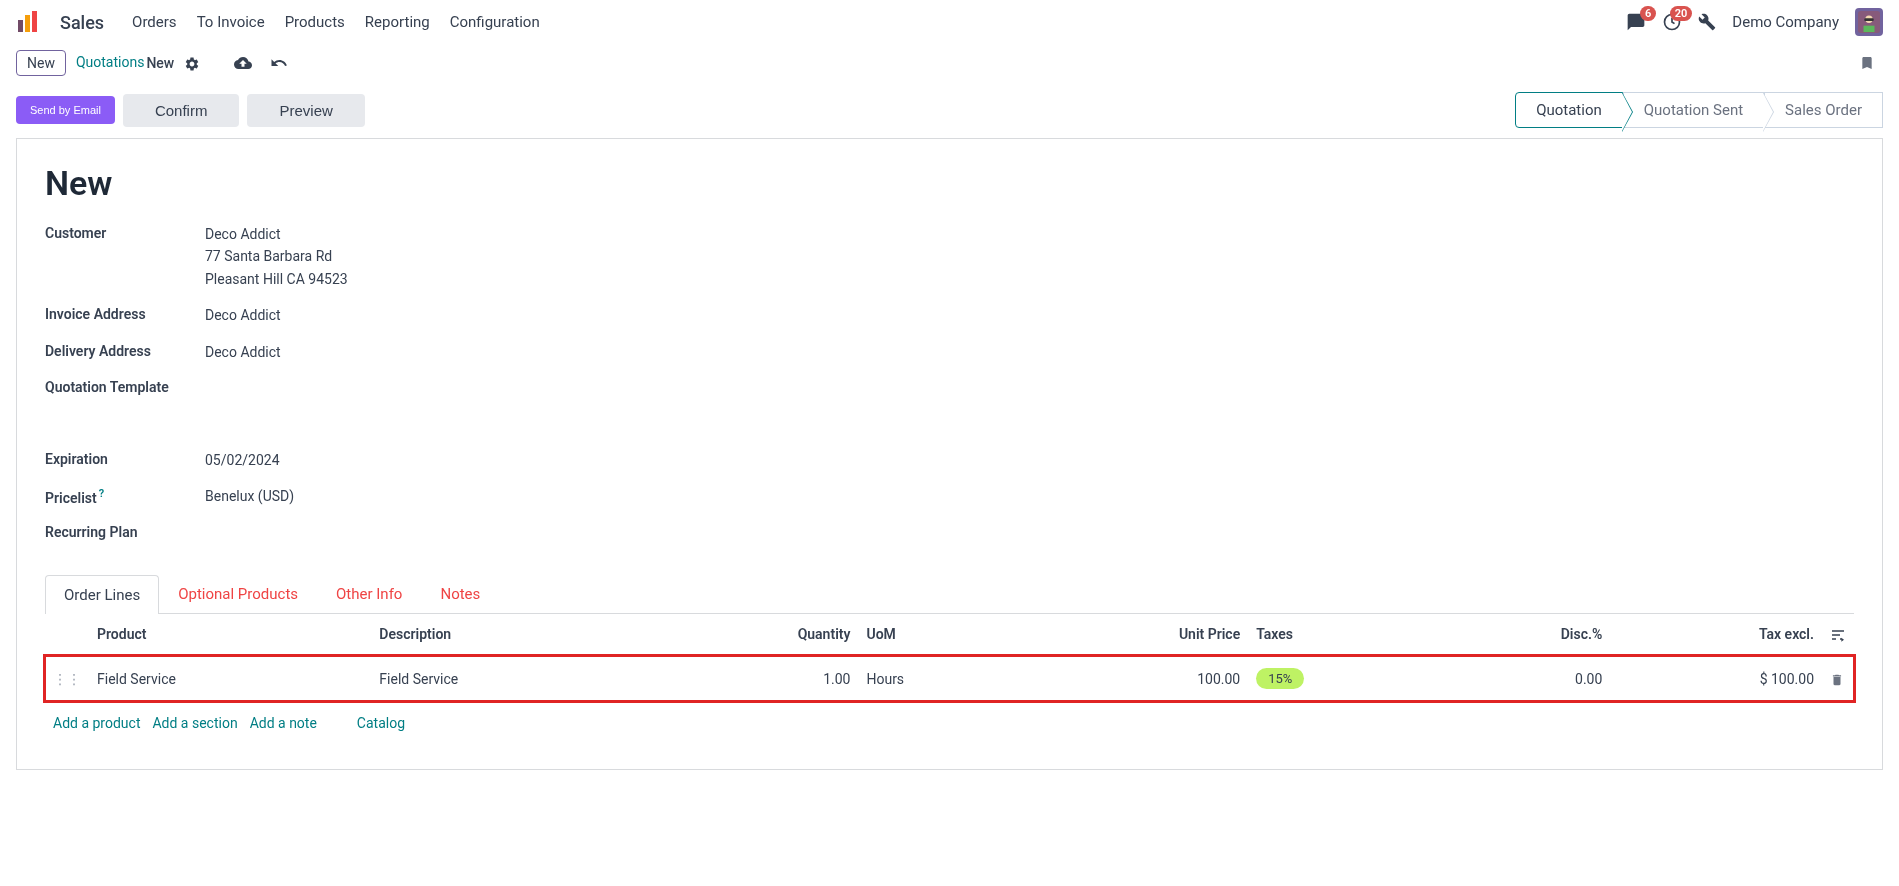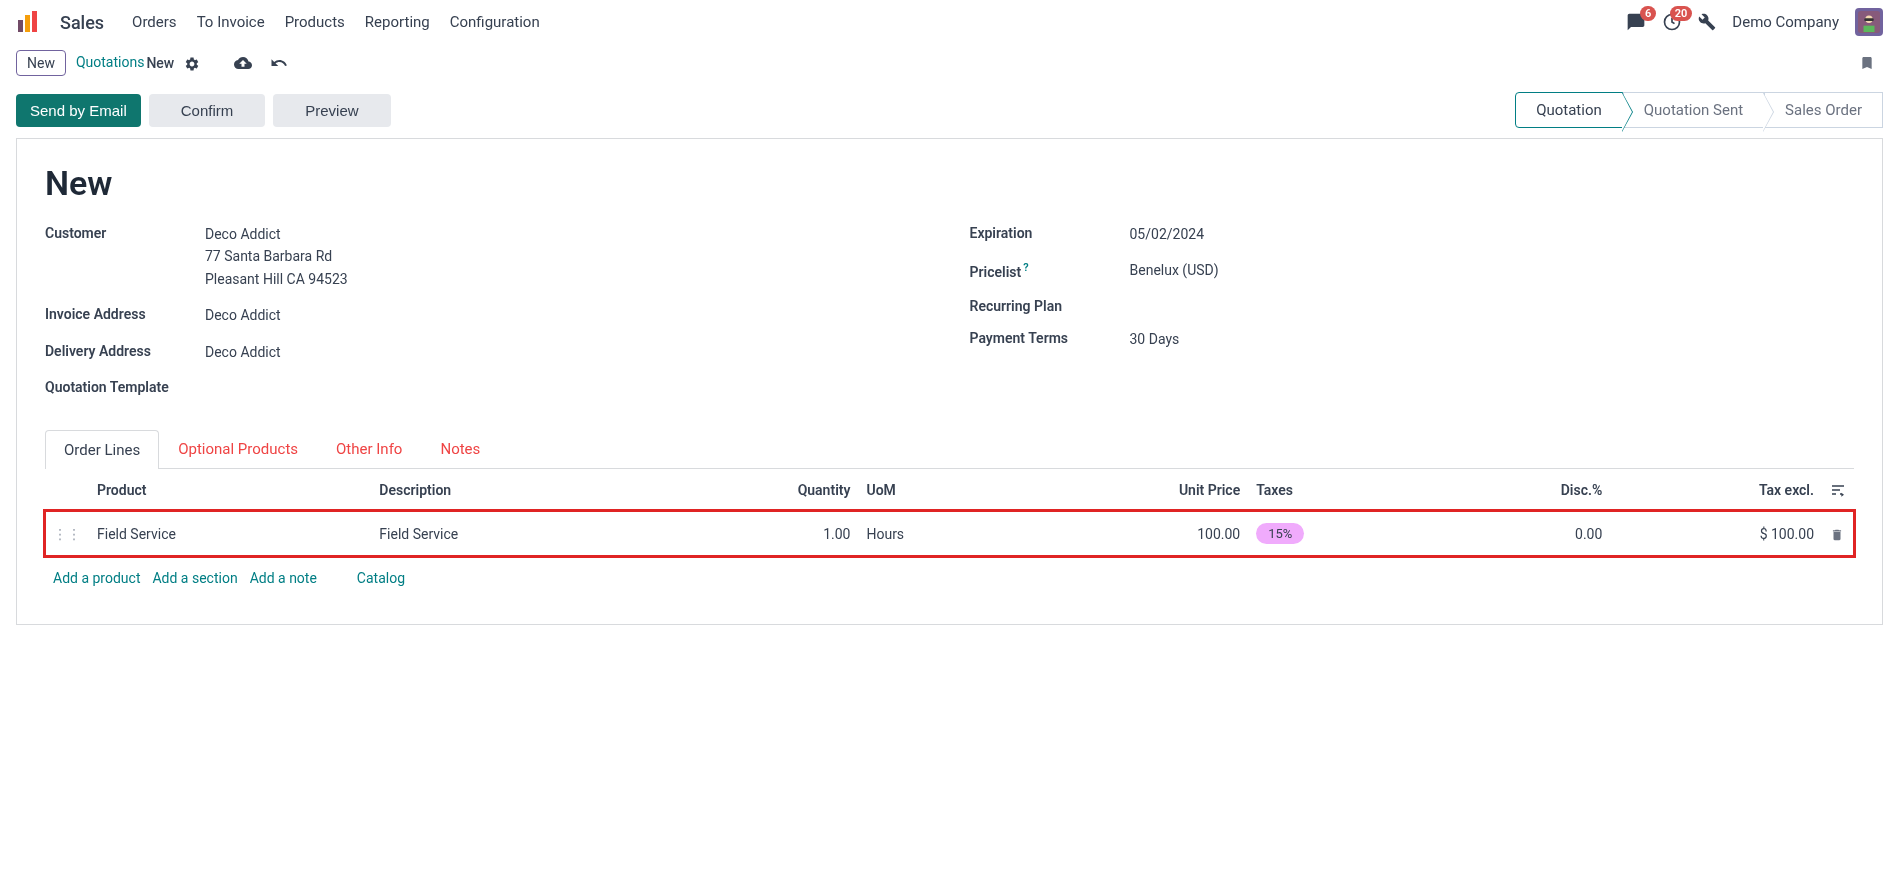--- a/index.html
+++ b/index.html
@@ -19,49 +19,49 @@
     .new-badge { border: 1px solid #71639e; border-radius: 4px; padding: 4px 10px; font-size: 14px; color: #374151; }
     .breadcrumb-col { display: flex; gap: 2px; }
     .breadcrumb-link { color: #017e84; font-size: 14px; cursor: pointer; }
     .breadcrumb-current-row { display: flex; align-items: center; gap: 10px; }
     .breadcrumb-current { font-size: 14px; color: #374151; font-weight: 500; }
     .action-icons { display: flex; gap: 18px; margin-left: 24px; }
     .bookmark { margin-left: auto; margin-right: 8px; color: #6b7280; cursor: pointer; }
     
     .content-wrap { padding: 0 16px 40px 16px; }
     .action-bar { display: flex; align-items: center; padding: 10px 0; }
-    .btn-primary { background: #0f766e; color: white; border: none; border-radius: 4px; padding: 8px 14px; font-size: 15px; font-weight: 500; cursor: pointer; margin-right: 8px; }
+    .btn-primary { background: #8b5cf6; color: white; border: none; border-radius: 4px; padding: 8px 14px; font-size: 11px; font-weight: 500; cursor: pointer; margin-right: 8px; }
     .btn-secondary { background: #e7e9ed; color: #374151; border: none; border-radius: 4px; padding: 8px 32px; font-size: 15px; cursor: pointer; margin-right: 8px; }
     .status-bar { margin-left: auto; display: flex; }
     .status-step { padding: 8px 20px; border: 1px solid #cbd5e1; background: #fff; color: #6b7280; font-size: 15px; position: relative; }
     .status-step.active { border-color: #017e84; color: #374151; background: #fff; }
     .status-step:first-child { border-top-left-radius: 4px; border-bottom-left-radius: 4px; }
     .status-step:not(:last-child)::after { content: ''; position: absolute; right: -10px; top: 0; bottom: 0; width: 0; height: 0; border-top: 19px solid transparent; border-bottom: 19px solid transparent; border-left: 10px solid #fff; z-index: 2; }
     .status-step:not(:last-child)::before { content: ''; position: absolute; right: -11px; top: -1px; bottom: -1px; width: 0; height: 0; border-top: 20px solid transparent; border-bottom: 20px solid transparent; border-left: 11px solid #cbd5e1; z-index: 1; }
     .status-step.active:not(:last-child)::before { border-left-color: #017e84; }
     
     .form-sheet { border: 1px solid #d8dadd; border-top: 1px solid #d8dadd; border-radius: 0; padding: 24px 28px; background: #fff; }
     .page-title { font-size: 34px; font-weight: 600; color: #1f2937; margin-bottom: 20px; }
-    .form-grid { display: flex; gap: 40px; margin-bottom: 20px; }
+    .form-grid { display: flex; gap: 40px; margin-bottom: 20px; flex-direction: column; }
     .form-col { flex: 1; }
     .form-row { display: flex; margin-bottom: 14px; }
     .form-label { width: 160px; font-weight: 600; color: #374151; padding-top: 2px; }
     .form-label .help { color: #017e84; font-size: 11px; vertical-align: super; margin-left: 2px; }
     .form-value { flex: 1; color: #374151; line-height: 1.6; }
     
     .tabs { display: flex; border-bottom: 1px solid #d8dadd; }
     .tab { padding: 10px 18px; border: 1px solid transparent; border-bottom: none; cursor: pointer; color: #ef4444; font-size: 15px; }
     .tab.active { border-color: #d8dadd; color: #374151; background: #fff; position: relative; top: 1px; border-radius: 4px 4px 0 0; }
     
     .table { width: 100%; border-collapse: collapse; }
     .table th { text-align: left; font-weight: 600; padding: 12px 8px; border-bottom: 1px solid #d8dadd; color: #374151; font-size: 14px; }
     .table th.num, .table td.num { text-align: right; }
     .table td { padding: 12px 8px; color: #374151; font-size: 14px; }
     .highlight-row { outline: 3px solid #e02424; outline-offset: -1px; }
-    .tax-chip { background: #f0abfc; border-radius: 12px; padding: 3px 12px; display: inline-block; font-size: 13px; text-align: right; }
+    .tax-chip { background: #bef264; border-radius: 12px; padding: 3px 12px; display: inline-block; font-size: 13px; text-align: right; }
     .drag-handle { color: #9ca3af; cursor: grab; display: inline-block; }
     .row-delete { color: #6b7280; cursor: pointer; }
     .settings-icon-cell { color: #374151; cursor: pointer; }
     
     .line-actions { display: flex; gap: 12px; padding: 14px 8px; }
     .link-action { color: #017e84; cursor: pointer; font-size: 14px; }
     .link-action-spaced { margin-left: 28px; }
     
     svg { display: inline-block; vertical-align: middle; }
   </style>
@@ -190,24 +190,20 @@
           <div class="form-label">Expiration</div>
           <div class="form-value">05/02/2024</div>
         </div>
         <div class="form-row">
           <div class="form-label"><span>Pricelist</span><span class="help">?</span></div>
           <div class="form-value">Benelux (USD)</div>
         </div>
         <div class="form-row">
           <div class="form-label">Recurring Plan</div>
           <div class="form-value"></div>
-        </div>
-        <div class="form-row">
-          <div class="form-label">Payment Terms</div>
-          <div class="form-value">30 Days</div>
         </div>
       </div>
     </div>
 
     <div class="tabs">
       <div class="tab active">Order Lines</div>
       <div class="tab">Optional Products</div>
       <div class="tab">Other Info</div>
       <div class="tab">Notes</div>
     </div>

